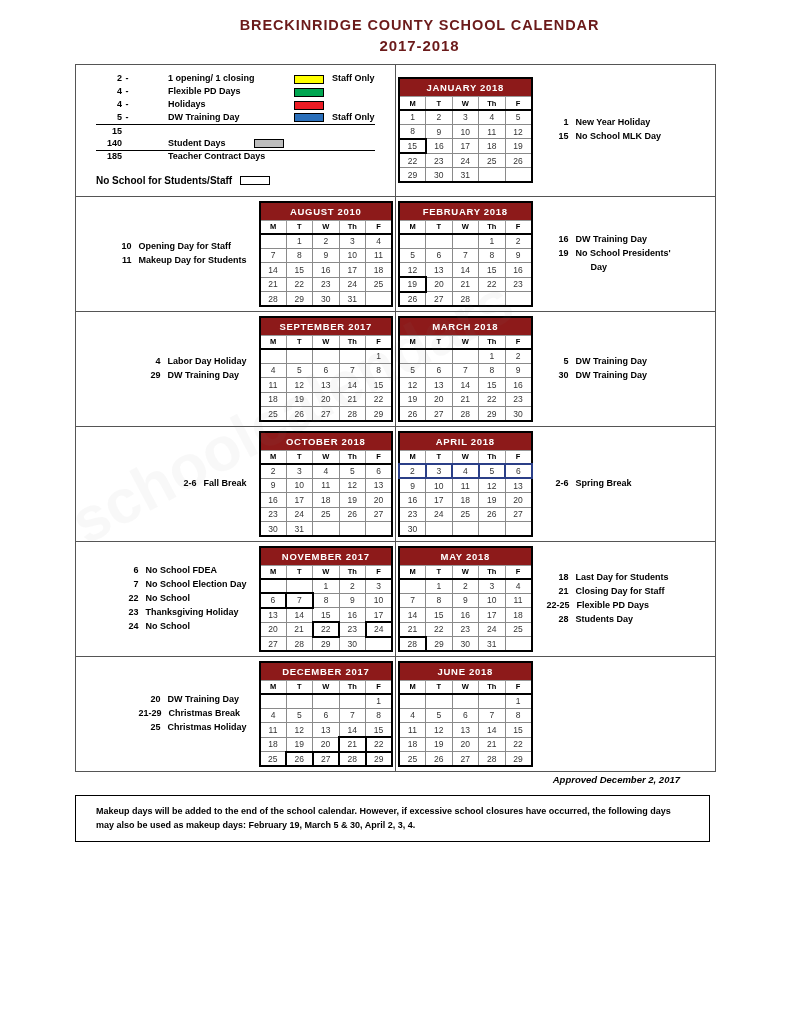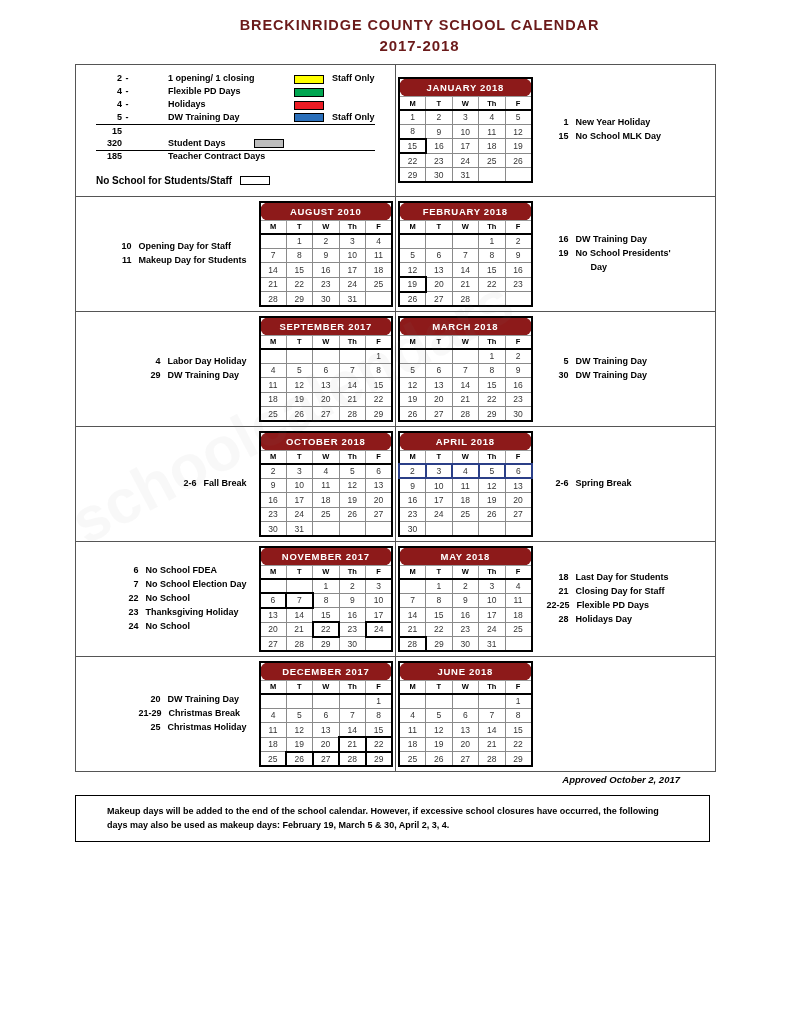--- a/index.html
+++ b/index.html
@@ -50,21 +50,21 @@
   .notes-left  { text-align:left; margin-right:12px; }
   .notes-right { text-align:left; margin-left:14px; }
   .note-line { display:flex; }
   .note-day { display:inline-block; min-width:22px; text-align:right; margin-right:7px; flex:0 0 auto;}
   .note-txt { white-space: pre-wrap; }
 
   
   .month { border-collapse: collapse; border: 2px solid #000; }
   .month .mhead {
     background: #8d1a1a; color:#fff; font-size:9.5px; font-weight:bold;
-    letter-spacing:0.7px; text-align:center; padding:3px 0; height:15px;border-radius:9px;
+    letter-spacing:0.7px; text-align:center; padding:3px 0; height:15px;
   }
   .month .dow {
     font-size: 7.5px; font-weight: bold; text-align:center;
     background:#fff; border:1px solid #999; height:13px; width:26.5px;
     padding:0;
   }
   .month td.day {
     font-size: 8.5px; text-align:center; height:14.5px; width:26.5px;
     border:1px solid #8a8a8a; padding:0; color:#333; background:#fff;
   }
@@ -98,21 +98,21 @@
 
   
   #approved {
     width:641px; margin:2px 75px 0 75px; text-align:right;
     font-size:9.5px; font-style:italic; font-weight:bold; padding-right:36px;
   }
 
   
   #footer-box {
     margin: 10px 75px 0 75px; width:635px; border:1.5px solid #000;
-    padding:8px 31px; font-size:9px; font-weight:bold; line-height:1.6;
+    padding:8px 20px; font-size:9px; font-weight:bold; line-height:1.6;
   }
 
   
   #watermark {
     position:absolute; left:120px; top:340px; width:560px; height:400px;
     pointer-events:none; opacity:0.05; font-size:62px; font-weight:bold;
     transform: rotate(-28deg); color:#888; white-space:nowrap; overflow:hidden;
   }
 </style>
 </head>
@@ -155,21 +155,21 @@
               <span class="leg-num">5</span>
               <span class="leg-dash">-</span>
               <span class="leg-lbl">DW Training Day</span>
               <span class="swatch sw-blue"></span>
               <span>Staff Only</span>
             </div>
             <div class="leg-row sum">
               <span class="leg-num">15</span>
             </div>
             <div class="leg-row leg-underline">
-              <span class="leg-num">320</span>
+              <span class="leg-num">140</span>
               <span class="leg-dash"></span>
               <span class="leg-lbl" style="min-width:78px">Student Days</span>
               <span class="swatch sw-gray"></span>
             </div>
             <div class="leg-row">
               <span class="leg-num">185</span>
               <span class="leg-dash"></span>
               <span class="leg-lbl">Teacher Contract Days</span>
             </div>
             <div id="legend-bottom">
@@ -773,21 +773,21 @@
             <div class="note-line">
               <span class="note-day">21</span>
               <span class="note-txt">Closing Day for Staff</span>
             </div>
             <div class="note-line">
               <span class="note-day">22-25</span>
               <span class="note-txt">Flexible PD Days</span>
             </div>
             <div class="note-line">
               <span class="note-day">28</span>
-              <span class="note-txt">Holidays Day</span>
+              <span class="note-txt">Students Day</span>
             </div>
           </div>
         </div>
       </div>
     </div>
     <div class="panel-row">
       <div class="panel panel-left">
         <div class="panel-inner">
           <div class="notes notes-left">
             <div class="note-line">
@@ -908,17 +908,17 @@
                 <td class="day white">29</td>
               </tr>
             </tbody>
           </table>
           <div class="notes notes-right"></div>
         </div>
       </div>
     </div>
   </div>
 
-<div id="approved">Approved October 2, 2017</div>
+<div id="approved">Approved December 2, 2017</div>
 
 <div id="footer-box">
   <span>Makeup days will be added to the end of the school calendar.  However, if excessive school closures have occurred, the following days may also be used as makeup days:  February 19, March 5 &amp; 30, April 2, 3, 4.</span>
 </div>
 
 </body></html>

